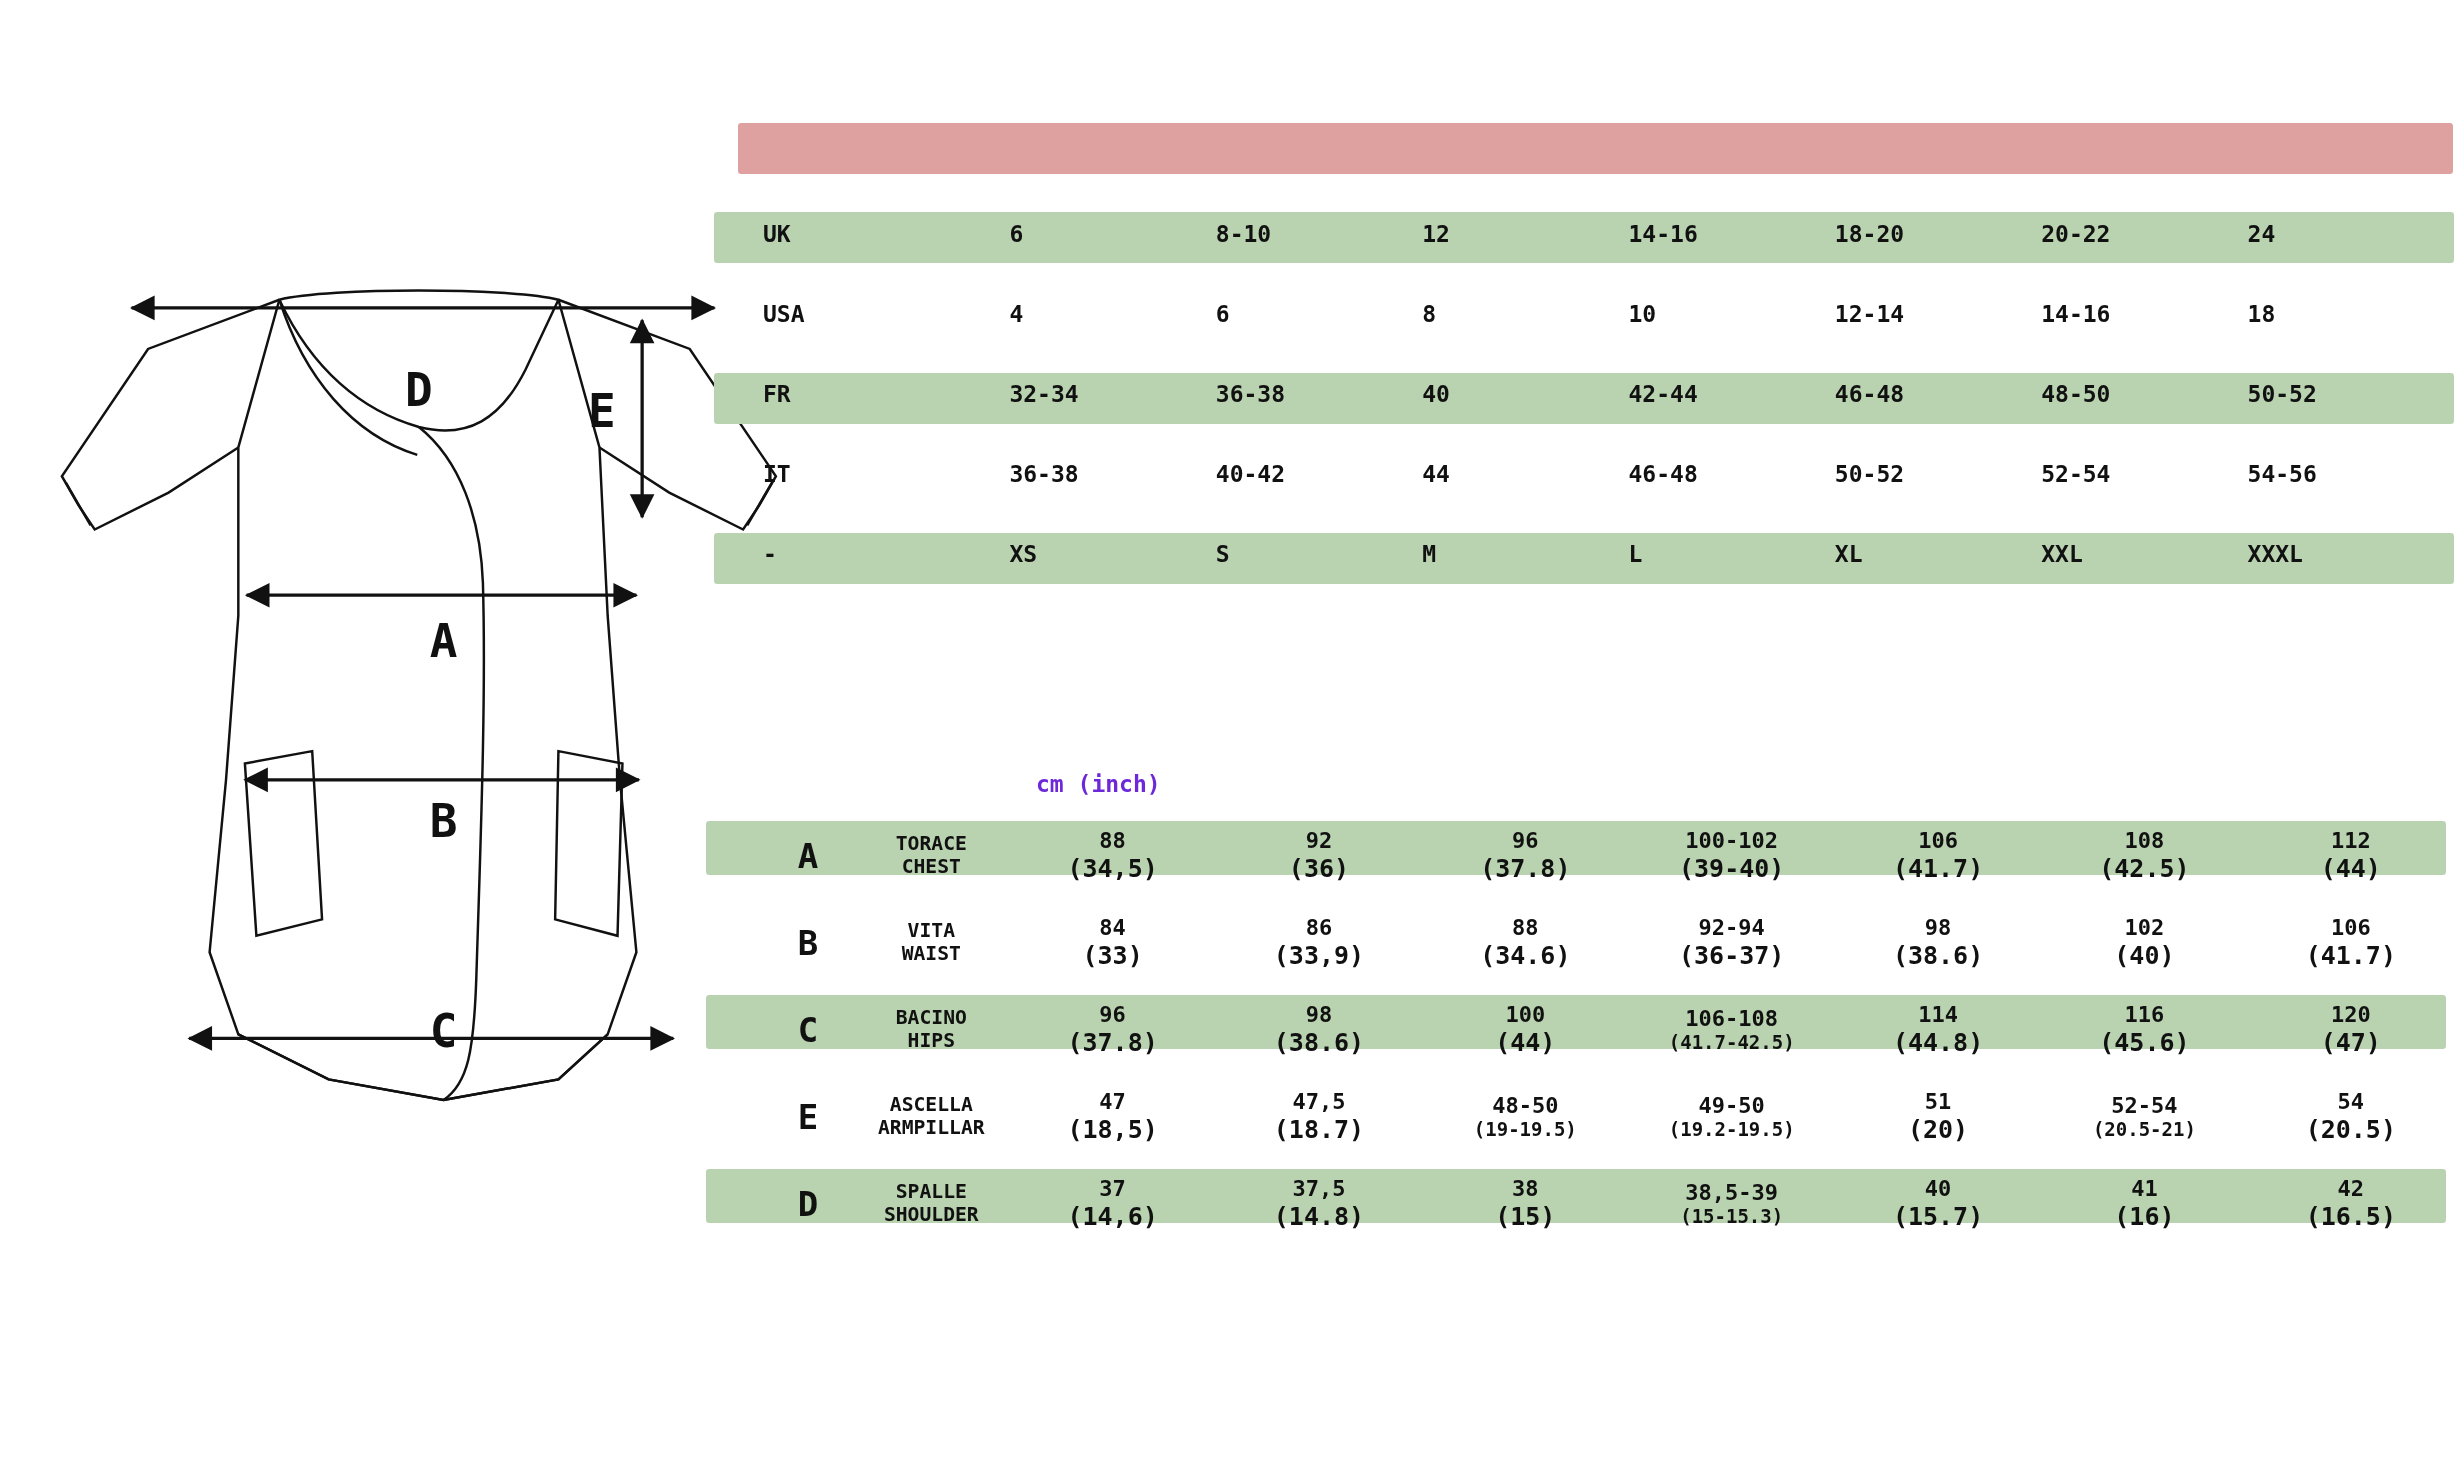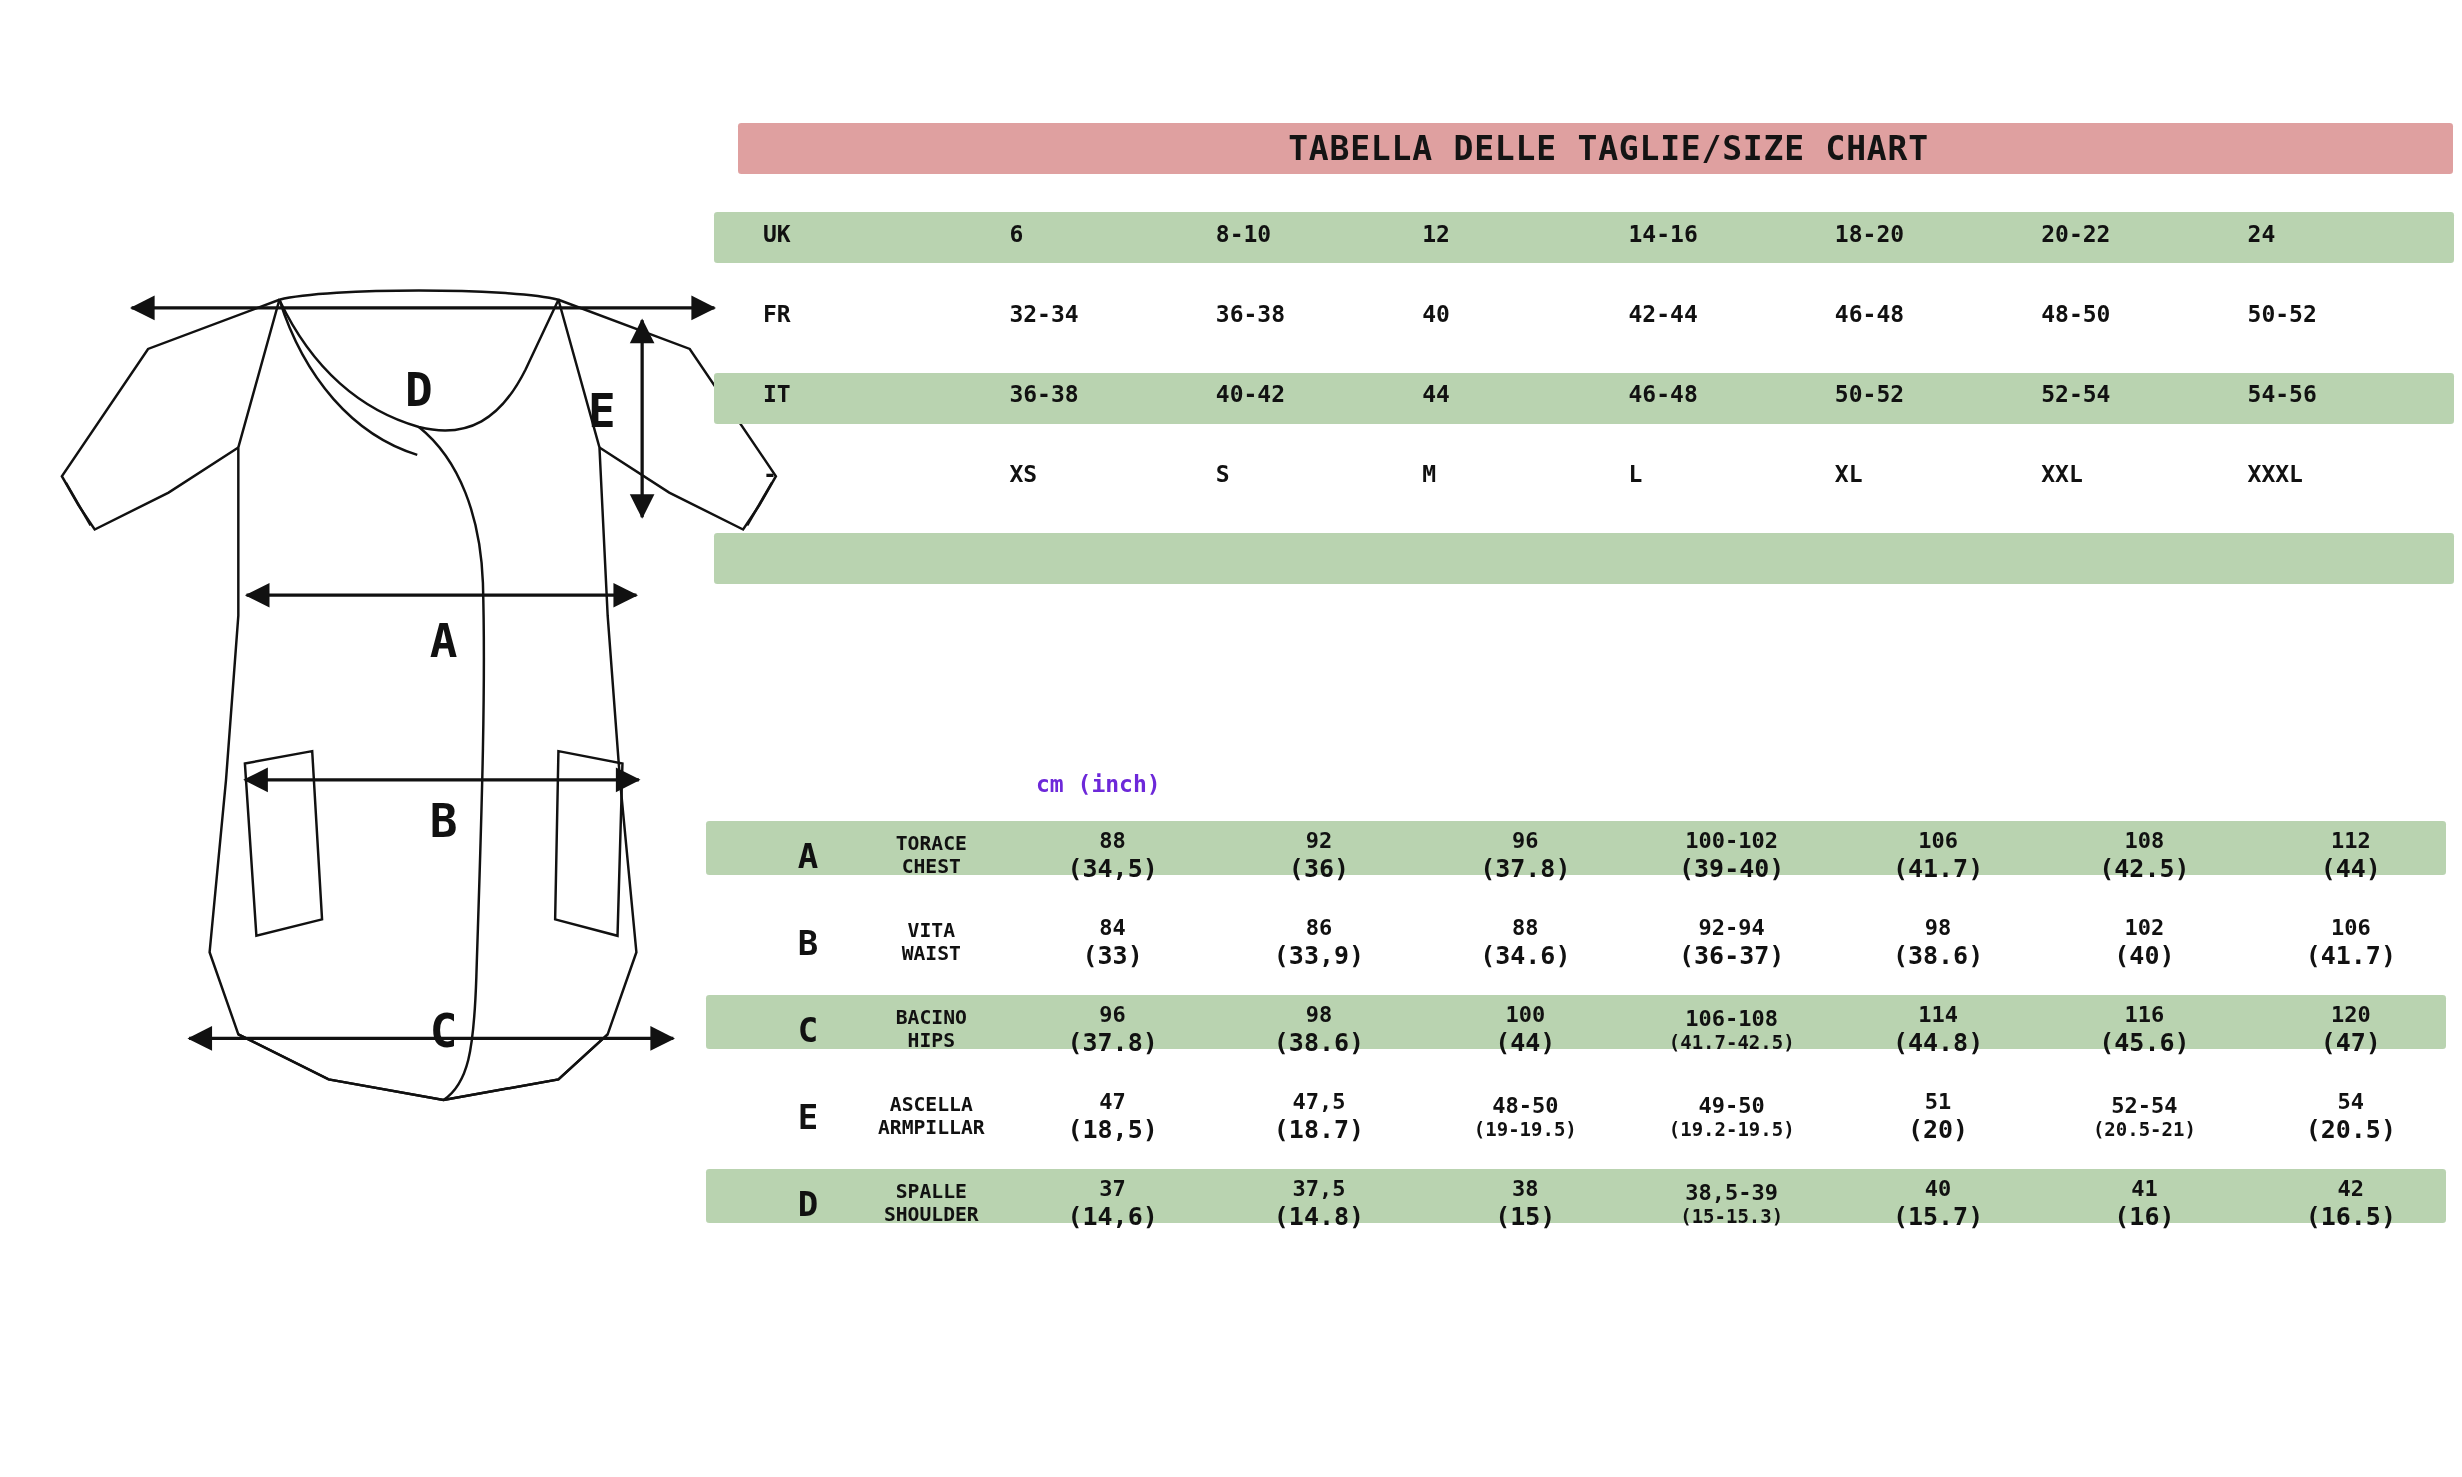--- a/index.html
+++ b/index.html
@@ -112,35 +112,44 @@
 
     <div class="band pink" style="top:0px;width:1715px;left:-24.6px;"></div>
     <div class="band green" style="top:89px;width:1740px;left:-49px;"></div>
     <div class="band green" style="top:250px;width:1740px;left:-49px;"></div>
     <div class="band green" style="top:410px;width:1740px;left:-49px;"></div>
 
     <div class="band green" style="top:698px;width:1740px;left:-57px;height:54px;"></div>
     <div class="band green" style="top:872px;width:1740px;left:-57px;height:54px;"></div>
     <div class="band green" style="top:1046px;width:1740px;left:-57px;height:54px;"></div>
 
-    <div class="title">TABELLA DELLE TAGLIE/SIZE CHART</div>
 
     <table class="intl">
       <tbody>
         <tr>
           <td class="lab">UK</td>
           <td class="col">6</td>
           <td class="col">8-10</td>
           <td class="col">12</td>
           <td class="col">14-16</td>
           <td class="col">18-20</td>
           <td class="col">20-22</td>
           <td class="col">24</td>
         </tr>
         <tr>
+          <td class="lab">USA</td>
+          <td class="col">4</td>
+          <td class="col">6</td>
+          <td class="col">8</td>
+          <td class="col">10</td>
+          <td class="col">12-14</td>
+          <td class="col">14-16</td>
+          <td class="col">18</td>
+        </tr>
+        <tr>
           <td class="lab">FR</td>
           <td class="col">32-34</td>
           <td class="col">36-38</td>
           <td class="col">40</td>
           <td class="col">42-44</td>
           <td class="col">46-48</td>
           <td class="col">48-50</td>
           <td class="col">50-52</td>
         </tr>
         <tr>

